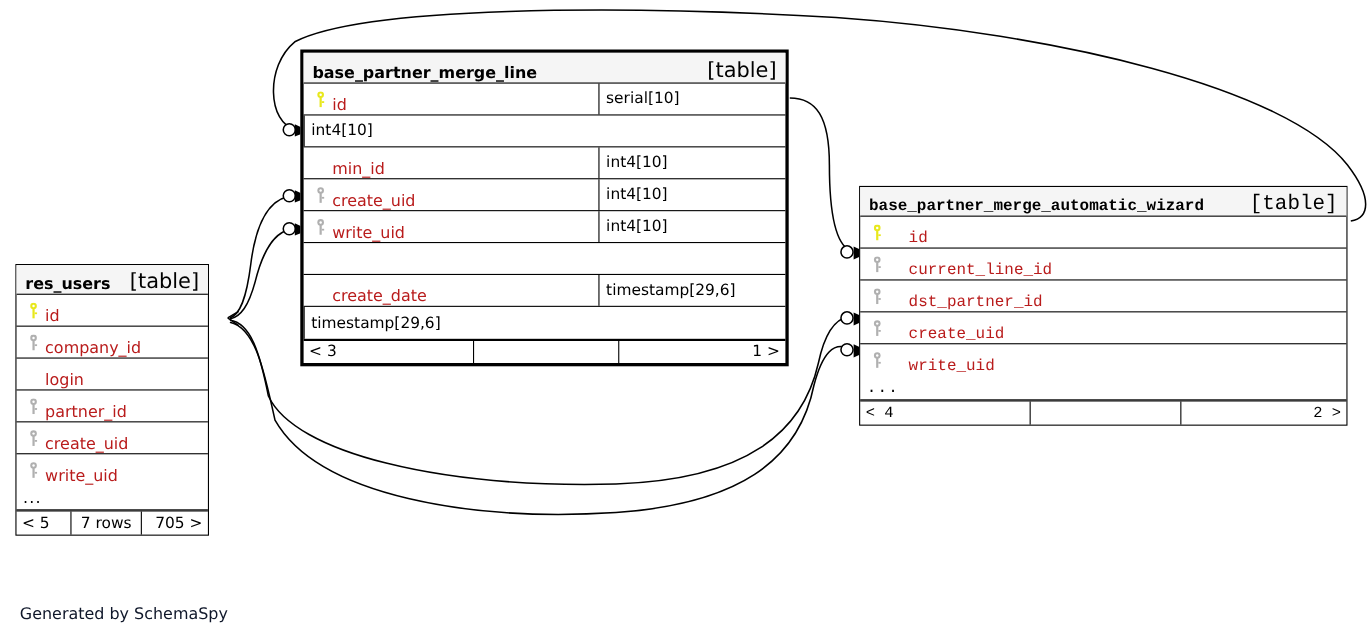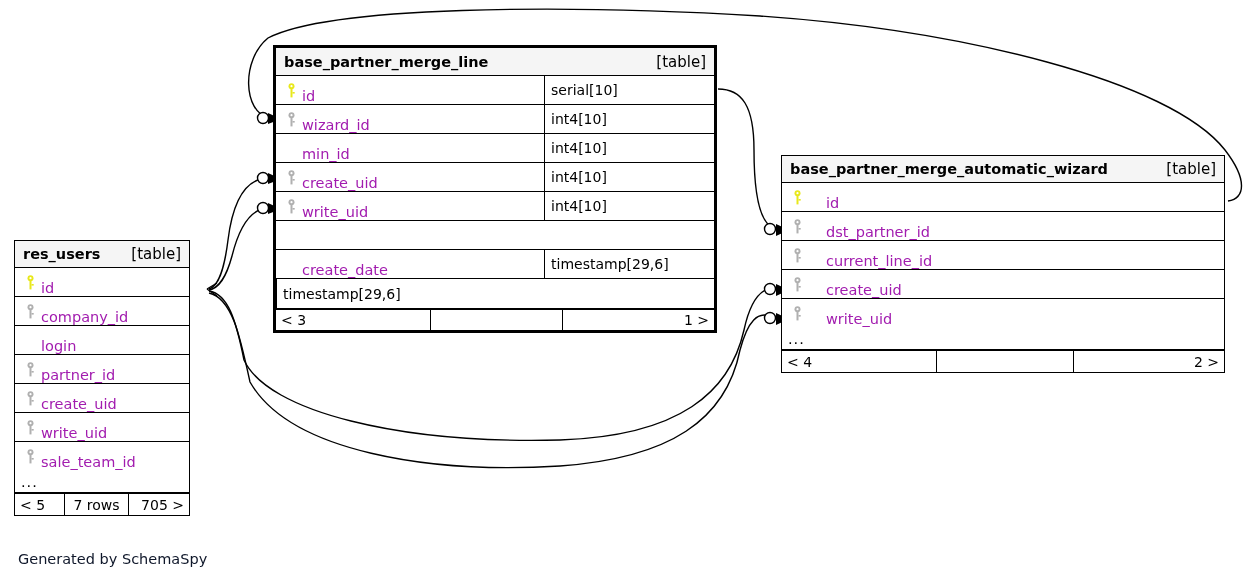--- a/index.html
+++ b/index.html
@@ -15,50 +15,50 @@
 
   .table{
     position:absolute;
     background:#ffffff;
     box-sizing:border-box;
     border:1px solid #000;
   }
   .table.focus{border:3px solid #000;}
 
   .tbl-header{
-    display:flex;align-items:center;justify-content:space-between;
+    display:flex;align-items:flex-end;justify-content:space-between;
     background:#f5f5f5;
     border-bottom:1px solid #000;
     height:27px;
     padding:0 8px;
     box-sizing:border-box;
   }
   .focus .tbl-header{height:28px;}
   .tbl-name{font-weight:bold;font-size:14.5px;color:#000;white-space:nowrap;}
-  .tbl-tag{font-size:15px;color:#000;white-space:nowrap;padding-left:10px;}
+  .tbl-tag{font-size:19px;color:#000;white-space:nowrap;padding-left:10px;}
 
   .rows{display:block;}
   .row{
     display:flex;align-items:stretch;
     height:29px;
     border-bottom:1px solid #000;
     box-sizing:border-box;
   }
   .row:last-child{border-bottom:none;}
   .col-name{
     flex:1 1 auto;display:flex;align-items:center;
     padding-left:6px;box-sizing:border-box;overflow:hidden;
   }
   .col-type{
     flex:0 0 auto;display:flex;align-items:center;
     border-left:1px solid #000;
     padding-left:6px;box-sizing:border-box;
     font-size:14px;color:#000;white-space:nowrap;
   }
-  .fieldname{font-size:14.5px;color:#a21caf;white-space:nowrap;margin-top:11px;}
+  .fieldname{font-size:14.5px;color:#b91c1c;white-space:nowrap;margin-top:11px;}
 
   .keyslot{
     width:18px;min-width:18px;height:29px;
     display:flex;align-items:center;justify-content:center;
     margin-right:2px;
   }
   .key-ind{width:9px;height:15px;display:block;}
 
   .ellipsis-row{
     display:flex;align-items:center;
@@ -87,21 +87,21 @@
   #tbl-res_users .footer .cell.prev{width:55px;}
   #tbl-res_users .footer .cell.mid{width:70px;}
   #tbl-res_users .footer .cell.next{width:66px;}
 
   #tbl-base_partner_merge_line{left:273px;top:45px;width:444px;}
   #tbl-base_partner_merge_line .col-type{width:170px;}
   #tbl-base_partner_merge_line .footer .cell.prev{width:155px;}
   #tbl-base_partner_merge_line .footer .cell.mid{width:132px;}
   #tbl-base_partner_merge_line .footer .cell.next{width:151px;}
 
-  #tbl-base_partner_merge_automatic_wizard{left:781px;top:155px;width:444px;}
+  #tbl-base_partner_merge_automatic_wizard{left:781px;top:169px;width:444px;font-family:Liberation Mono, monospace;}
   #tbl-base_partner_merge_automatic_wizard .keyslot{margin-right:20px;}
   #tbl-base_partner_merge_automatic_wizard .footer .cell.prev{width:155px;}
   #tbl-base_partner_merge_automatic_wizard .footer .cell.mid{width:137px;}
   #tbl-base_partner_merge_automatic_wizard .footer .cell.next{width:150px;}
 
   .caption{
     position:absolute;left:18px;top:551px;
     font-size:14.5px;color:#0f172a;
   }
 </style>
@@ -219,33 +219,20 @@
             <svg class="key-ind" viewBox="0 0 9 15">
                 <circle cx="4.5" cy="3.2" r="3.0" fill="#b0b0b0"></circle>
                 <circle cx="4.5" cy="3.2" r="1.1" fill="#fff"></circle>
                 <rect x="3.5" y="5.4" width="2" height="9" fill="#b0b0b0"></rect>
                 <rect x="5.5" y="9" width="2.2" height="1.6" fill="#b0b0b0"></rect>
               </svg>
           </span>
           <span class="fieldname">write_uid</span>
         </div>
       </div>
-      <div class="row">
-        <div class="col-name">
-          <span class="keyslot">
-            <svg class="key-ind" viewBox="0 0 9 15">
-                <circle cx="4.5" cy="3.2" r="3.0" fill="#b0b0b0"></circle>
-                <circle cx="4.5" cy="3.2" r="1.1" fill="#fff"></circle>
-                <rect x="3.5" y="5.4" width="2" height="9" fill="#b0b0b0"></rect>
-                <rect x="5.5" y="9" width="2.2" height="1.6" fill="#b0b0b0"></rect>
-              </svg>
-          </span>
-          <span class="fieldname">sale_team_id</span>
-        </div>
-      </div>
     </div>
     <div class="ellipsis-row">...</div>
     <div class="footer">
       <span class="cell prev">&lt; 5</span>
       <span class="cell mid">7 rows</span>
       <span class="cell next">705 &gt;</span>
     </div>
   </div>
 
   <div class="table focus" id="tbl-base_partner_merge_line">
@@ -262,31 +249,20 @@
                 <circle cx="4.5" cy="3.2" r="1.1" fill="#fff"></circle>
                 <rect x="3.5" y="5.4" width="2" height="9" fill="#e8e81c"></rect>
                 <rect x="5.5" y="9" width="2.2" height="1.6" fill="#e8e81c"></rect>
               </svg>
           </span>
           <span class="fieldname">id</span>
         </div>
         <div class="col-type">serial[10]</div>
       </div>
       <div class="row">
-        <div class="col-name">
-          <span class="keyslot">
-            <svg class="key-ind" viewBox="0 0 9 15">
-                <circle cx="4.5" cy="3.2" r="3.0" fill="#b0b0b0"></circle>
-                <circle cx="4.5" cy="3.2" r="1.1" fill="#fff"></circle>
-                <rect x="3.5" y="5.4" width="2" height="9" fill="#b0b0b0"></rect>
-                <rect x="5.5" y="9" width="2.2" height="1.6" fill="#b0b0b0"></rect>
-              </svg>
-          </span>
-          <span class="fieldname">wizard_id</span>
-        </div>
         <div class="col-type">int4[10]</div>
       </div>
       <div class="row">
         <div class="col-name">
           <span class="keyslot"></span>
           <span class="fieldname">min_id</span>
         </div>
         <div class="col-type">int4[10]</div>
       </div>
       <div class="row">
@@ -359,34 +335,34 @@
       <div class="row">
         <div class="col-name">
           <span class="keyslot">
             <svg class="key-ind" viewBox="0 0 9 15">
                 <circle cx="4.5" cy="3.2" r="3.0" fill="#b0b0b0"></circle>
                 <circle cx="4.5" cy="3.2" r="1.1" fill="#fff"></circle>
                 <rect x="3.5" y="5.4" width="2" height="9" fill="#b0b0b0"></rect>
                 <rect x="5.5" y="9" width="2.2" height="1.6" fill="#b0b0b0"></rect>
               </svg>
           </span>
+          <span class="fieldname">current_line_id</span>
+        </div>
+      </div>
+      <div class="row">
+        <div class="col-name">
+          <span class="keyslot">
+            <svg class="key-ind" viewBox="0 0 9 15">
+                <circle cx="4.5" cy="3.2" r="3.0" fill="#b0b0b0"></circle>
+                <circle cx="4.5" cy="3.2" r="1.1" fill="#fff"></circle>
+                <rect x="3.5" y="5.4" width="2" height="9" fill="#b0b0b0"></rect>
+                <rect x="5.5" y="9" width="2.2" height="1.6" fill="#b0b0b0"></rect>
+              </svg>
+          </span>
           <span class="fieldname">dst_partner_id</span>
-        </div>
-      </div>
-      <div class="row">
-        <div class="col-name">
-          <span class="keyslot">
-            <svg class="key-ind" viewBox="0 0 9 15">
-                <circle cx="4.5" cy="3.2" r="3.0" fill="#b0b0b0"></circle>
-                <circle cx="4.5" cy="3.2" r="1.1" fill="#fff"></circle>
-                <rect x="3.5" y="5.4" width="2" height="9" fill="#b0b0b0"></rect>
-                <rect x="5.5" y="9" width="2.2" height="1.6" fill="#b0b0b0"></rect>
-              </svg>
-          </span>
-          <span class="fieldname">current_line_id</span>
         </div>
       </div>
       <div class="row">
         <div class="col-name">
           <span class="keyslot">
             <svg class="key-ind" viewBox="0 0 9 15">
                 <circle cx="4.5" cy="3.2" r="3.0" fill="#b0b0b0"></circle>
                 <circle cx="4.5" cy="3.2" r="1.1" fill="#fff"></circle>
                 <rect x="3.5" y="5.4" width="2" height="9" fill="#b0b0b0"></rect>
                 <rect x="5.5" y="9" width="2.2" height="1.6" fill="#b0b0b0"></rect>

